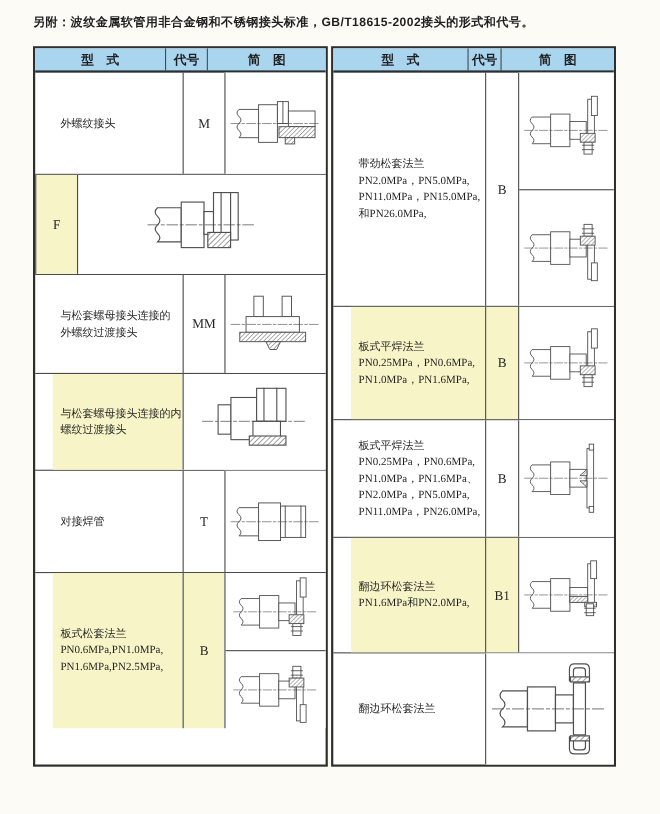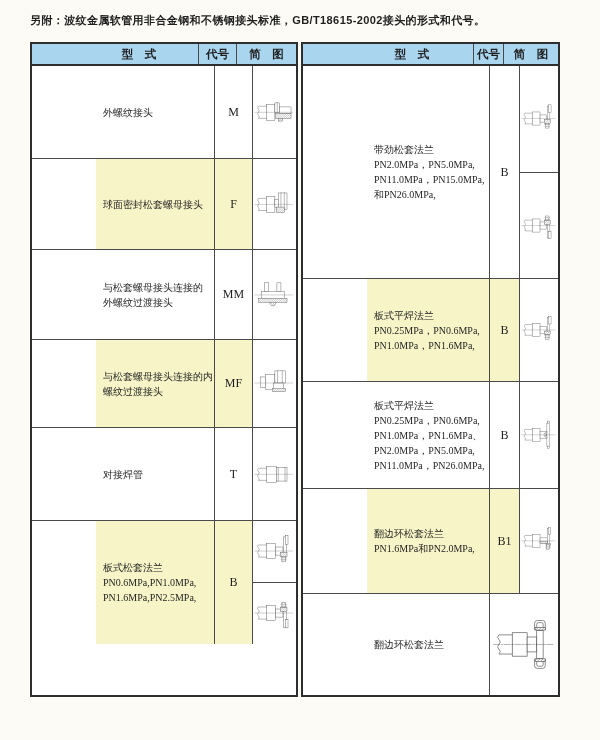--- a/index.html
+++ b/index.html
@@ -7,21 +7,21 @@
     --outer:#2e2e2e; --grid:#4a4a4a; --line:#4f4f4f; --text:#1f1f1f;
   }
   *{margin:0;padding:0;box-sizing:border-box;}
   html,body{width:600px;height:740px;overflow:hidden;}
   body{background:var(--page-bg);font-family:"Liberation Sans",sans-serif;color:var(--text);position:relative;}
   .title{position:absolute;left:30px;top:13px;font-size:11px;font-weight:bold;letter-spacing:.4px;white-space:nowrap;}
   .tables{position:absolute;left:30px;top:42px;display:flex;gap:3px;}
   .half{border:2px solid var(--outer);background:#fff;}
   .half.left{width:268px;}
   .half.right{width:259px;}
-  .row{display:flex;border-top:1px solid var(--grid);padding-left:48px;}
+  .row{display:flex;border-top:1px solid var(--grid);}
   .row.first{border-top:none;}
   .header-row{height:22px;border-top:none;background:var(--header-bg);border-bottom:2px solid var(--outer);font-weight:bold;font-size:11.5px;}
   .header-row .cell{display:flex;align-items:center;justify-content:center;}
   .cell{min-width:0;}
   .left .c-type{flex:0 0 118px;}
   .right .c-type{flex:0 0 122px;}
   .left .c-code{flex:0 0 38px;}
   .right .c-code{flex:0 0 30px;}
   .c-code,.c-diagram{border-left:1px solid var(--grid);}
   .c-diagram{flex:1;}
@@ -68,23 +68,20 @@
                 <rect x="76" y="32" width="34" height="20" fill="#fff"></rect>
                 <rect x="64" y="52" width="46" height="14" fill="url(#h1)"></rect>
                 <rect x="72" y="66" width="12" height="8" fill="url(#h1)"></rect>
                 <line x1="3" y1="48" x2="117" y2="48" stroke-dasharray="11 3 3 3" stroke-width="0.8"></line>
               </g>
             </svg>
           </div>
         </div>
       </div>
       <div class="row" style="height: 91px;">
-        <div class="cell c-type t-cell hl">
-          <div class="t-line">球面密封松套螺母接头</div>
-        </div>
         <div class="cell c-code code-cell hl">F</div>
         <div class="cell c-diagram d-cell">
           <div class="d-sub">
             <svg viewBox="0 0 120 96" preserveAspectRatio="xMidYMid meet">
               <defs>
                 <pattern id="h2" patternUnits="userSpaceOnUse" width="4" height="4" patternTransform="rotate(45)">
                   <rect width="4" height="4" fill="#fff"></rect>
                   <line x1="0" y1="0" x2="0" y2="4" stroke="#555" stroke-width="1.2"></line>
                 </pattern>
               </defs>
@@ -127,21 +124,20 @@
               </g>
             </svg>
           </div>
         </div>
       </div>
       <div class="row" style="height: 88px;">
         <div class="cell c-type t-cell hl">
           <div class="t-line">与松套螺母接头连接的内</div>
           <div class="t-line">螺纹过渡接头</div>
         </div>
-        <div class="cell c-code code-cell hl">MF</div>
         <div class="cell c-diagram d-cell">
           <div class="d-sub">
             <svg viewBox="0 0 120 96" preserveAspectRatio="xMidYMid meet">
               <defs>
                 <pattern id="h4" patternUnits="userSpaceOnUse" width="4" height="4" patternTransform="rotate(45)">
                   <rect width="4" height="4" fill="#fff"></rect>
                   <line x1="0" y1="0" x2="0" y2="4" stroke="#555" stroke-width="1.2"></line>
                 </pattern>
               </defs>
               <g stroke="var(--line)" stroke-width="1.2" fill="none" stroke-linecap="square">
@@ -177,21 +173,21 @@
                 <rect x="38" y="24" width="28" height="48" fill="#fff"></rect>
                 <rect x="66" y="28" width="32" height="40" fill="#fff"></rect>
                 <line x1="72" y1="28" x2="72" y2="68"></line>
                 <line x1="92" y1="28" x2="92" y2="68"></line>
                 <line x1="3" y1="48" x2="117" y2="48" stroke-dasharray="11 3 3 3" stroke-width="0.8"></line>
               </g>
             </svg>
           </div>
         </div>
       </div>
-      <div class="row" style="height: 124px;">
+      <div class="row" style="height: 142px;">
         <div class="cell c-type t-cell hl">
           <div class="t-line">板式松套法兰</div>
           <div class="t-line">PN0.6MPa,PN1.0MPa,</div>
           <div class="t-line">PN1.6MPa,PN2.5MPa,</div>
         </div>
         <div class="cell c-code code-cell hl">B</div>
         <div class="cell c-diagram d-cell">
           <div class="d-sub">
             <svg viewBox="0 0 120 96" preserveAspectRatio="xMidYMid meet">
               <defs>

